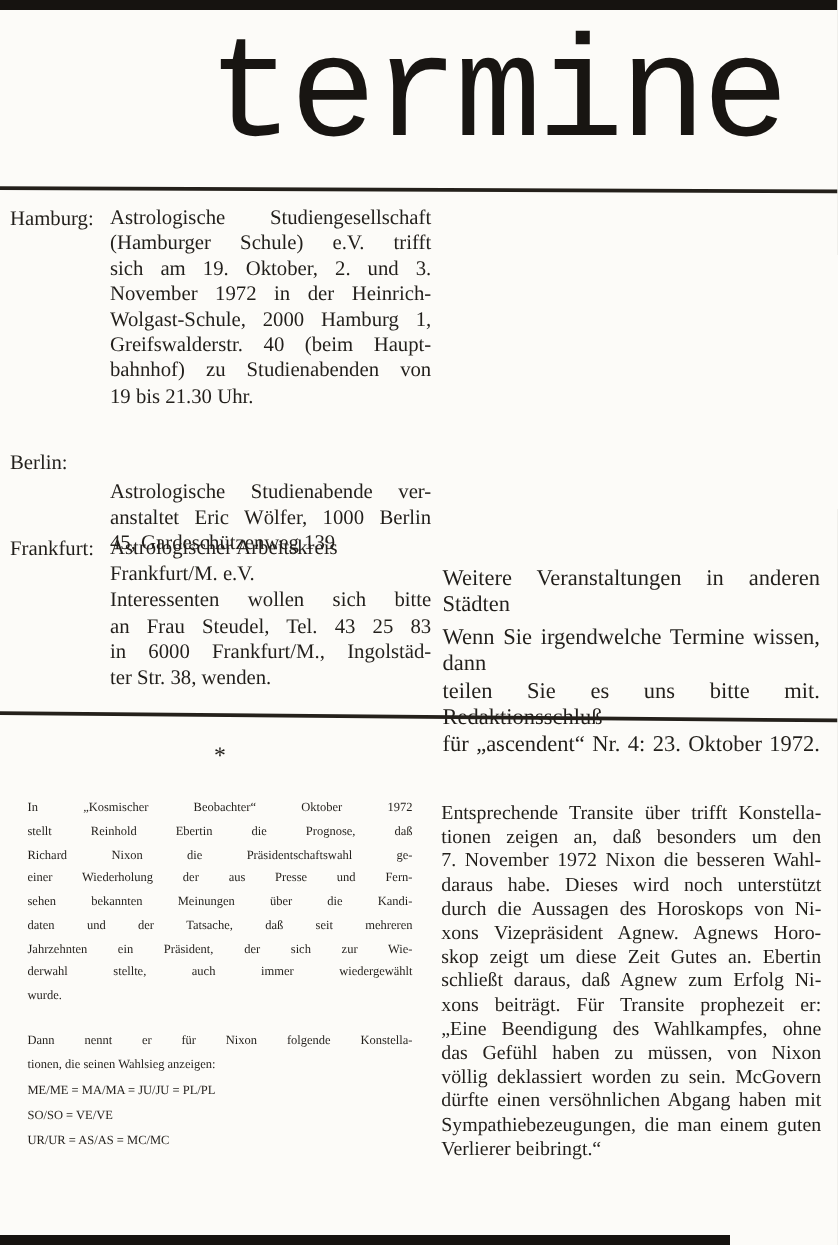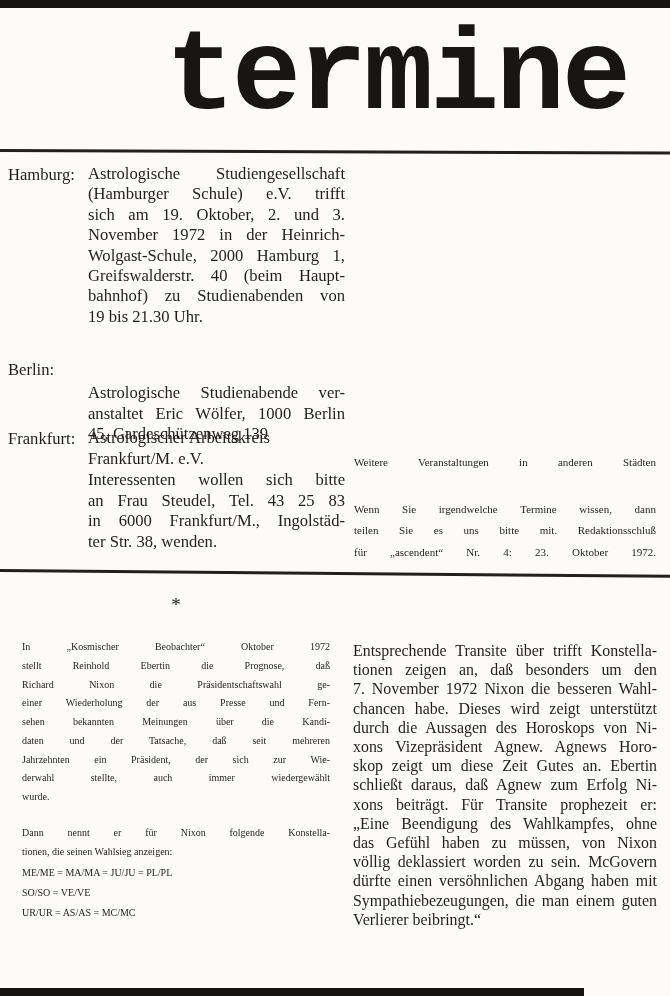--- a/index.html
+++ b/index.html
@@ -14,39 +14,39 @@
   }
   .edge-bar{position:absolute;background:#161310;}
   #top-edge{top:0;left:0;width:670px;height:8px;}
   #bottom-edge{top:988px;left:0;width:584px;height:8px;}
   .rule{position:absolute;left:0;width:672px;height:2.6px;background:#24201b;transform-origin:left center;}
   #rule-top{top:149px;transform:rotate(0.22deg);}
   #rule-mid{top:569px;transform:rotate(0.5deg);}
   #page-title{
     position:absolute;left:166px;top:20px;
     font-family:"Liberation Mono","DejaVu Sans Mono",monospace;
-    font-weight:700;font-size:115px;line-height:1;
+    font-weight:400;font-size:115px;line-height:1;
     letter-spacing:-3px;color:#181512;white-space:nowrap;
   }
   .block{position:absolute;}
   .line{display:block;}
   .jlines .line{text-align:justify;text-align-last:justify;}
   .jlines .line:last-child{text-align-last:left;}
   .jall .line{text-align:justify;text-align-last:justify;}
   .plain .line{text-align:left;}
   .listing-label{position:absolute;left:8px;font-size:16.6px;line-height:20.4px;}
   .listing-body{left:88px;width:257px;font-size:16.6px;line-height:20.4px;}
   #hamburg-label{top:165px;}
   #hamburg-body{top:164px;}
   #berlin-label{top:360px;}
   #berlin-body{top:359px;line-height:20.7px;margin-top:24px;}
   #frankfurt-label{top:429px;}
   #frankfurt-head{top:428px;line-height:20.7px;}
   #frankfurt-body{top:470px;line-height:20.7px;}
-  .notice{left:354px;width:302px;font-size:11px;line-height:21.4px;}
+  .notice{left:354px;width:302px;font-size:18px;line-height:21.4px;}
   #notice-para1{top:452px;}
   #notice-para2{top:499px;}
   #separator-star{left:22px;top:594px;width:308px;text-align:center;font-size:19px;color:#1d1a16;}
   .article-left{left:22px;width:308px;font-size:10px;line-height:18.75px;}
   #article-left-para1{top:638px;}
   #article-left-para2{top:824px;}
   #article-constellations{top:863px;line-height:19.8px;}
   #article-right{left:353px;top:641px;width:304px;font-size:15.9px;line-height:19.2px;}
 </style>
 </head>
@@ -122,21 +122,21 @@
   <div id="article-constellations" class="block article-left plain">
       <div class="line">ME/ME = MA/MA = JU/JU = PL/PL</div>
       <div class="line">SO/SO = VE/VE</div>
       <div class="line">UR/UR = AS/AS = MC/MC</div>
     </div>
 
   <div id="article-right" class="block jlines">
       <div class="line">Entsprechende Transite über trifft Konstella-</div>
       <div class="line">tionen zeigen an, daß besonders um den</div>
       <div class="line">7. November 1972 Nixon die besseren Wahl-</div>
-      <div class="line">chancen habe. Dieses wird zeigt unterstützt</div>
+      <div class="line">daraus habe. Dieses wird noch unterstützt</div>
       <div class="line">durch die Aussagen des Horoskops von Ni-</div>
       <div class="line">xons Vizepräsident Agnew. Agnews Horo-</div>
       <div class="line">skop zeigt um diese Zeit Gutes an. Ebertin</div>
       <div class="line">schließt daraus, daß Agnew zum Erfolg Ni-</div>
       <div class="line">xons beiträgt. Für Transite prophezeit er:</div>
       <div class="line">„Eine Beendigung des Wahlkampfes, ohne</div>
       <div class="line">das Gefühl haben zu müssen, von Nixon</div>
       <div class="line">völlig deklassiert worden zu sein. McGovern</div>
       <div class="line">dürfte einen versöhnlichen Abgang haben mit</div>
       <div class="line">Sympathiebezeugungen, die man einem guten</div>

